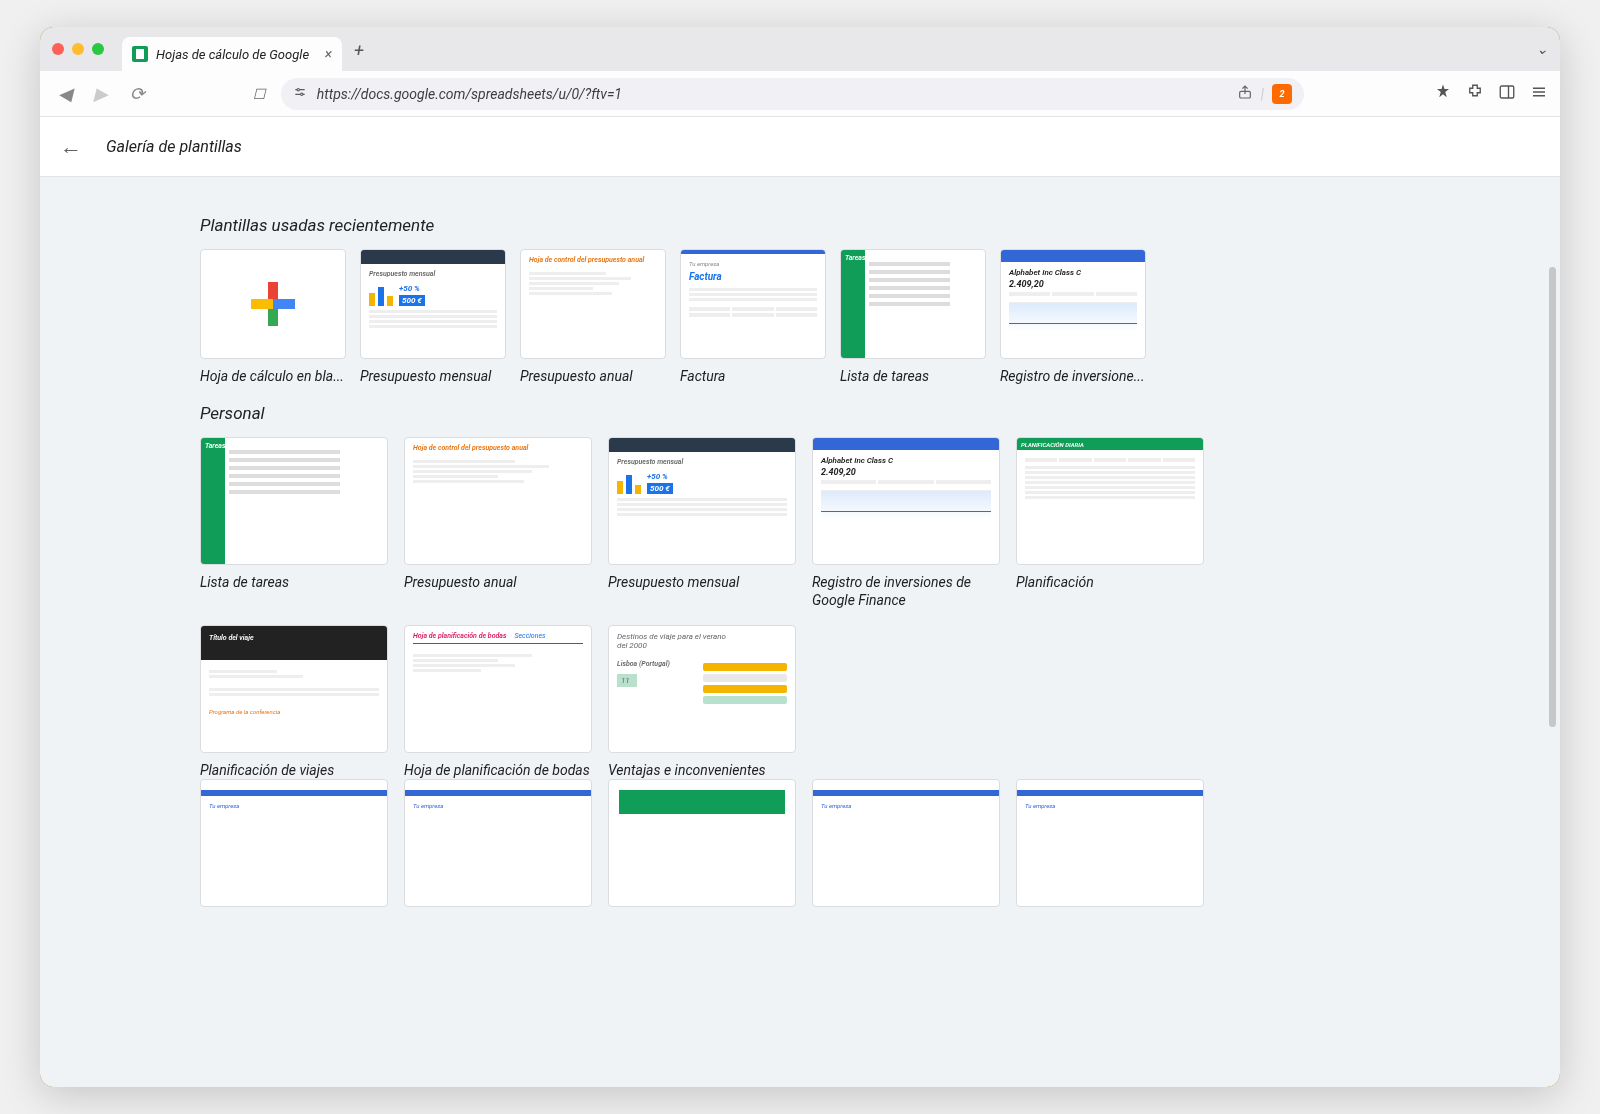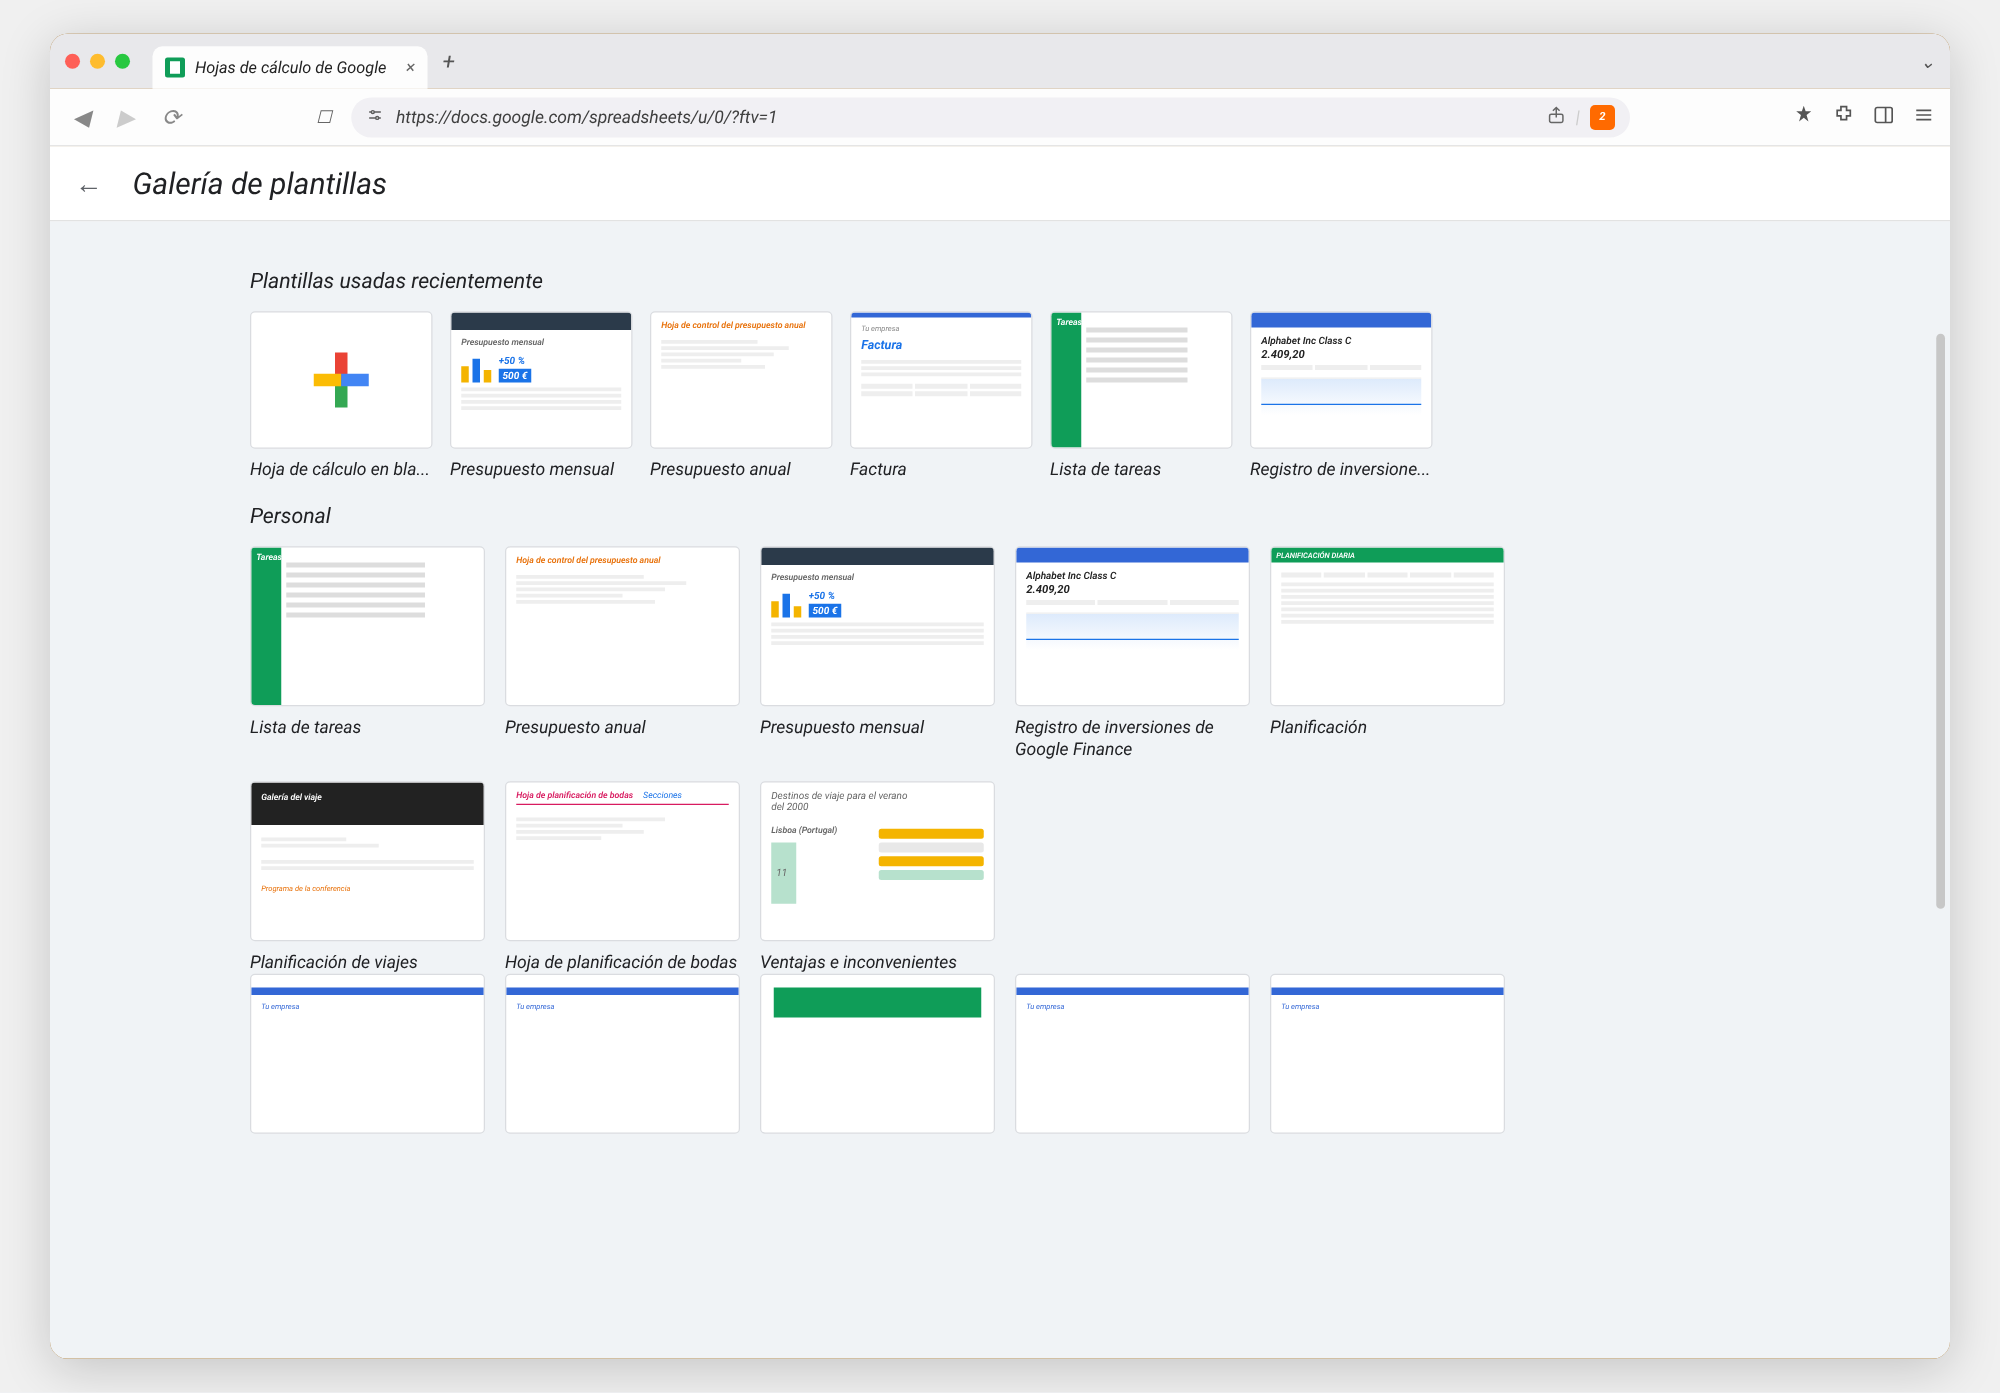--- a/index.html
+++ b/index.html
@@ -103,21 +103,21 @@
   .page-header {
     background:#fff;
     border-bottom:1px solid #e2e2e2;
     height:60px;
     display:flex;
     align-items:center;
     padding:0 20px;
     gap:24px;
   }
   .back-arrow { color:#5f6368; font-size:22px; }
-  .page-title { font-size:24px; color:#202124; }
+  .page-title { font-size:16px; color:#202124; }
   .content {
     padding: 20px 160px 40px 160px;
   }
   .section-title {
     font-size:17px; color:#202124; margin: 18px 0 14px 0;
   }
   .grid {
     display:grid;
     grid-template-columns: repeat(6, 146px);
     gap: 14px 14px;
@@ -511,21 +511,21 @@
                     <div></div>
                   </div>
     </div>
   </div>
 </div>
             <div class="card-label">Planificación</div>
           </div>
           <div class="card">
             <div class="thumb">
   <div>
-    <div class="mini-dark-strip" style="height:34px">Galería del viaje</div>
+    <div class="mini-dark-strip" style="height:34px">Título del viaje</div>
     <div class="t-content">
       <div class="mini-rows">
                     <div style="width:40%"></div>
                     <div style="width:55%"></div>
                   </div>
       <div class="mini-rows" style="margin-top:10px">
                     <div></div>
                     <div></div>
                   </div>
       <div style="font-size:6px;color:#e8710a;margin-top:12px">Programa de la conferencia</div>
@@ -551,21 +551,21 @@
 </div>
             <div class="card-label">Hoja de planificación de bodas</div>
           </div>
           <div class="card">
             <div class="thumb">
   <div class="t-content">
     <div style="font-size:8px;color:#666;width:70%">Destinos de viaje para el verano del 2000</div>
     <div style="display:flex;gap:1px;margin-top:10px">
       <div style="flex:1">
         <div style="font-size:7px;font-weight:600">Lisboa (Portugal)</div>
-        <div style="background:#b7e1cd;padding:20px 4px;margin-top:6px;font-size:8px;width:20px">11</div>
+        <div style="background:#b7e1cd;padding:2px 4px;margin-top:6px;font-size:8px;width:20px">11</div>
       </div>
       <div style="flex:1">
         <div class="mini-pill" style="background:#f4b400"></div>
         <div class="mini-pill" style="background:#e8e8e8"></div>
         <div class="mini-pill" style="background:#f4b400"></div>
         <div class="mini-pill" style="background:#b7e1cd"></div>
       </div>
     </div>
   </div>
 </div>

